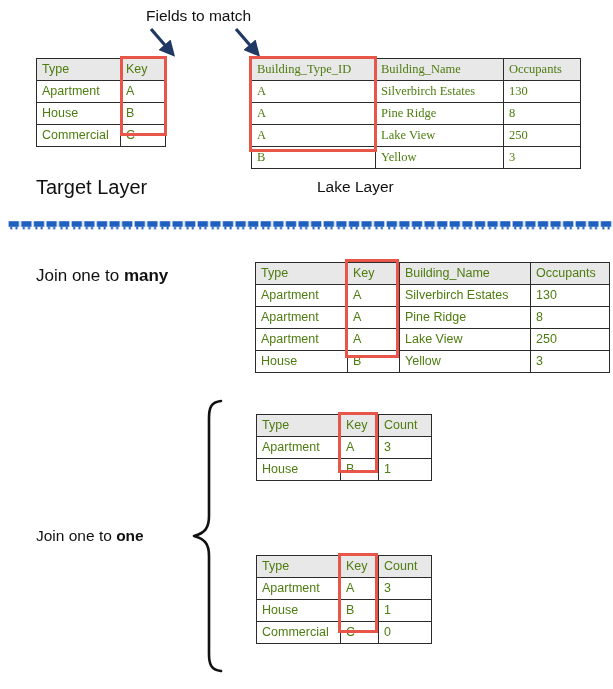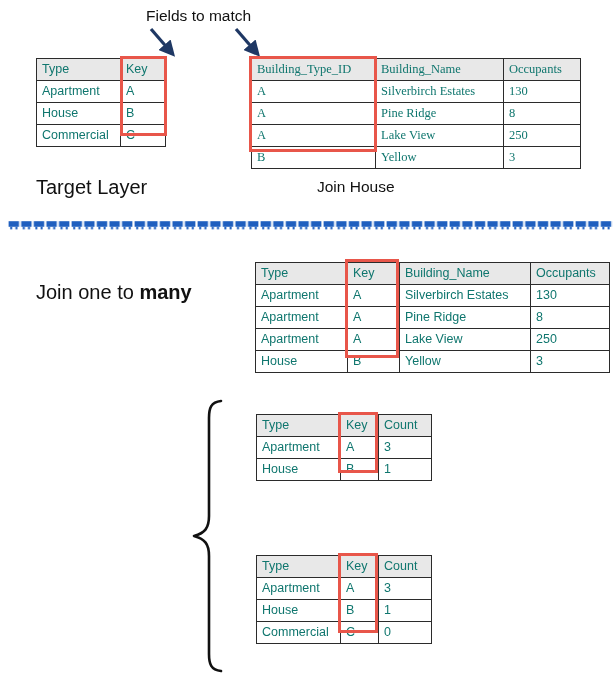--- a/index.html
+++ b/index.html
@@ -24,21 +24,21 @@
     white-space:nowrap;
   }
   .lbl b{font-weight:bold;}
 
   
   table.tbl{
     position:absolute;
     border-collapse:collapse;
     background:#fff;
     font-size:12.5px;
-    color:#0f766e;
+    color:#4d7c0f;
     table-layout:fixed;
   }
   table.tbl th, table.tbl td{
     border:1px solid #2b2b2b;
     padding:2px 5px;
     text-align:left;
     font-weight:normal;
     height:17px;
     line-height:15px;
     overflow:hidden;
@@ -156,34 +156,34 @@
       <tr>
         <td>B</td>
         <td>Yellow</td>
         <td>3</td>
       </tr>
     </tbody>
   </table>
   <div class="redbox" style="left:241px;top:56px;width:128px;height:96px;"></div>
 
   <div class="lbl" style="left:28px;top:178px;font-size:20px;">Target Layer</div>
-  <div class="lbl" style="left:309px;top:178px;font-size:15.5px;">Join House</div>
+  <div class="lbl" style="left:309px;top:178px;font-size:15.5px;">Lake Layer</div>
 
   <svg class="divider" viewBox="0 0 613 14" preserveAspectRatio="none">
     <defs>
       <pattern id="dashpat" x="0" y="0" width="12.6" height="14" patternUnits="userSpaceOnUse">
         <rect x="0.6" y="3.2" width="10.4" height="5.6" fill="#1f5fbf"></rect>
         <rect x="2.2" y="8.8" width="2.0" height="2.6" fill="#1f5fbf"></rect>
         <rect x="7.4" y="8.8" width="2.0" height="2.6" fill="#1f5fbf"></rect>
       </pattern>
     </defs>
     <rect x="0" y="0" width="613" height="14" fill="url(#dashpat)"></rect>
   </svg>
 
-  <div class="lbl" style="left:28px;top:267px;font-size:20px;margin-top:16px;">
+  <div class="lbl" style="left:28px;top:267px;font-size:17px;">
     <span>Join one to </span><b>many</b>
   </div>
 
   <table class="tbl" id="t-many" style="left:247px;top:262px;width:354px;">
     <colgroup>
         <col style="width:92px">
         <col style="width:52px">
         <col style="width:131px">
         <col style="width:79px">
       </colgroup>
@@ -227,20 +227,23 @@
   <svg class="brace" style="left:182px;top:398px;width:34px;height:276px;" viewBox="0 0 34 276">
     <path d="M31,3
              C21,4 19,10 19,20
              L19,118
              C19,130 15,135 4,138
              C15,141 19,146 19,158
              L19,256
              C19,266 21,272 31,273" fill="none" stroke="#111111" stroke-width="2.6" stroke-linecap="round" stroke-linejoin="round"></path>
   </svg>
 
+  <div class="lbl" style="left:28px;top:527px;font-size:15.5px;">
+    <span>Join one to </span><b>one</b>
+  </div>
 
   <table class="tbl" id="t-false" style="left:248px;top:414px;width:175px;">
     <colgroup>
         <col style="width:84px">
         <col style="width:38px">
         <col style="width:53px">
       </colgroup>
     <thead>
         <tr>
       <th>Type</th>

